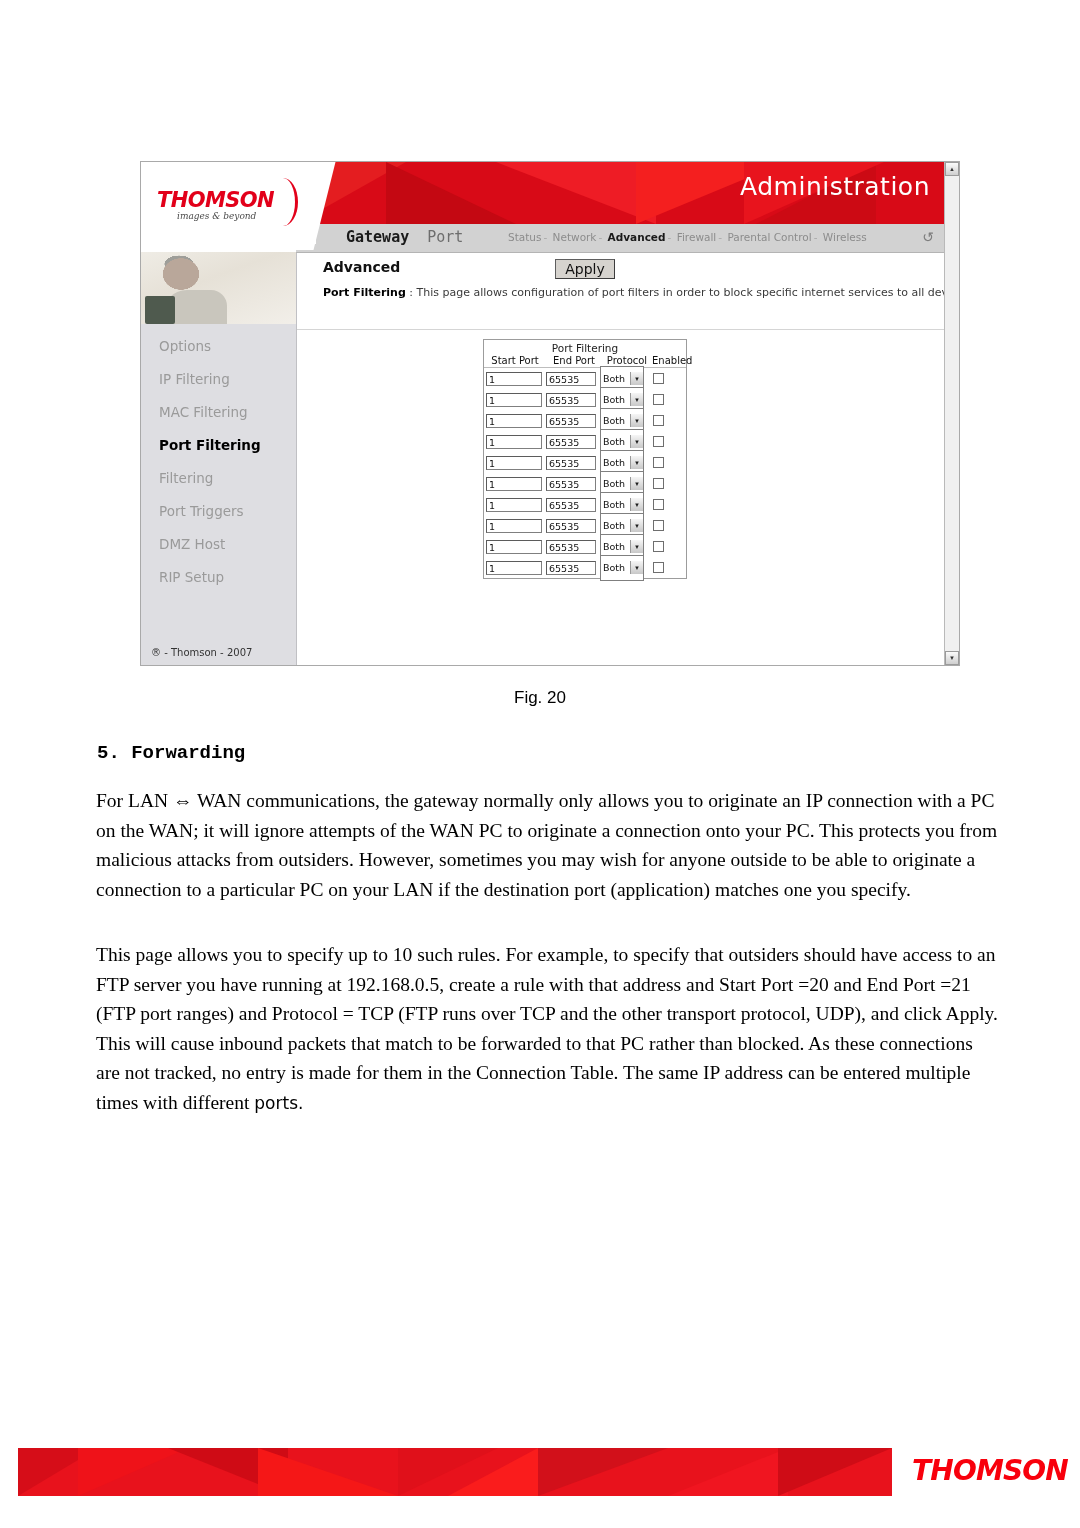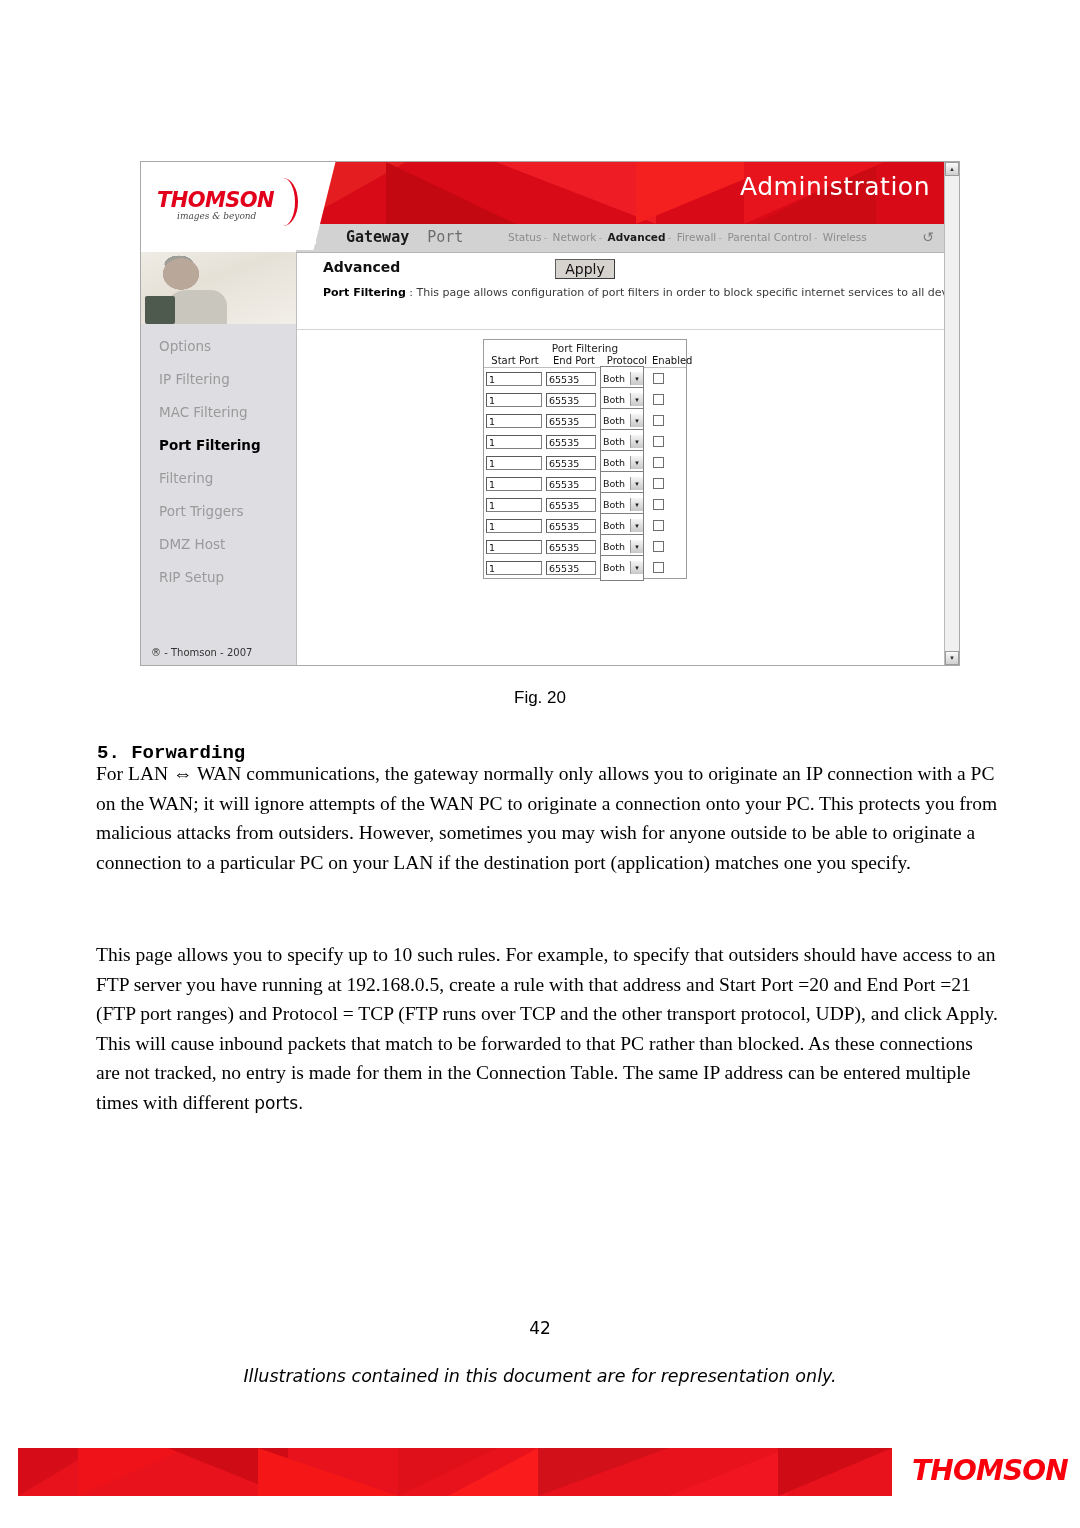--- a/index.html
+++ b/index.html
@@ -386,21 +386,21 @@
   .body-text {
     position: absolute;
     left: 96px;
     width: 904px;
     font-family: "Liberation Serif", serif;
     font-size: 19.5px;
     line-height: 29.5px;
     color: #000000;
     text-align: left;
   }
-  #para1 { top: 759px; }
+  #para1 { top: 786px; }
   #para2 { top: 940px; }
   .mono-word {
     font-family: "DejaVu Sans", sans-serif;
     font-size: 17px;
   }
 
   
   .page-number {
     position: absolute;
     left: 0; top: 1318px;
@@ -636,22 +636,20 @@
     </div>
   </div>
 
   <div class="fig-caption">Fig. 20</div>
 
   <div class="section-heading">5. Forwarding</div>
 
   <div class="body-text" id="para1">For LAN ⇔ WAN communications, the gateway normally only allows you to originate an IP connection with a PC on the WAN; it will ignore attempts of the WAN PC to originate a connection onto your PC. This protects you from malicious attacks from outsiders. However, sometimes you may wish for anyone outside to be able to originate a connection to a particular PC on your LAN if the destination port (application) matches one you specify.</div>
   <div class="body-text" id="para2"><span>This page allows you to specify up to 10 such rules. For example, to specify that outsiders should have access to an FTP server you have running at 192.168.0.5, create a rule with that address and Start Port =20 and End Port =21 (FTP port ranges) and Protocol = TCP (FTP runs over TCP and the other transport protocol, UDP), and click Apply. This will cause inbound packets that match to be forwarded to that PC rather than blocked. As these connections are not tracked, no entry is made for them in the Connection Table. The same IP address can be entered multiple times with different </span><span class="mono-word">ports.</span></div>
 
-  <div class="page-number">42</div>
-  <div class="page-note">Illustrations contained in this document are for representation only.</div>
 
   <div class="bottom-banner">
     <span class="bf bf1"></span>
     <span class="bf bf2"></span>
     <span class="bf bf3"></span>
     <span class="bf bf4"></span>
     <span class="bf bf5"></span>
     <span class="bf bf6"></span>
     <span class="bf bf7"></span>
     <span class="bf bf8"></span>

